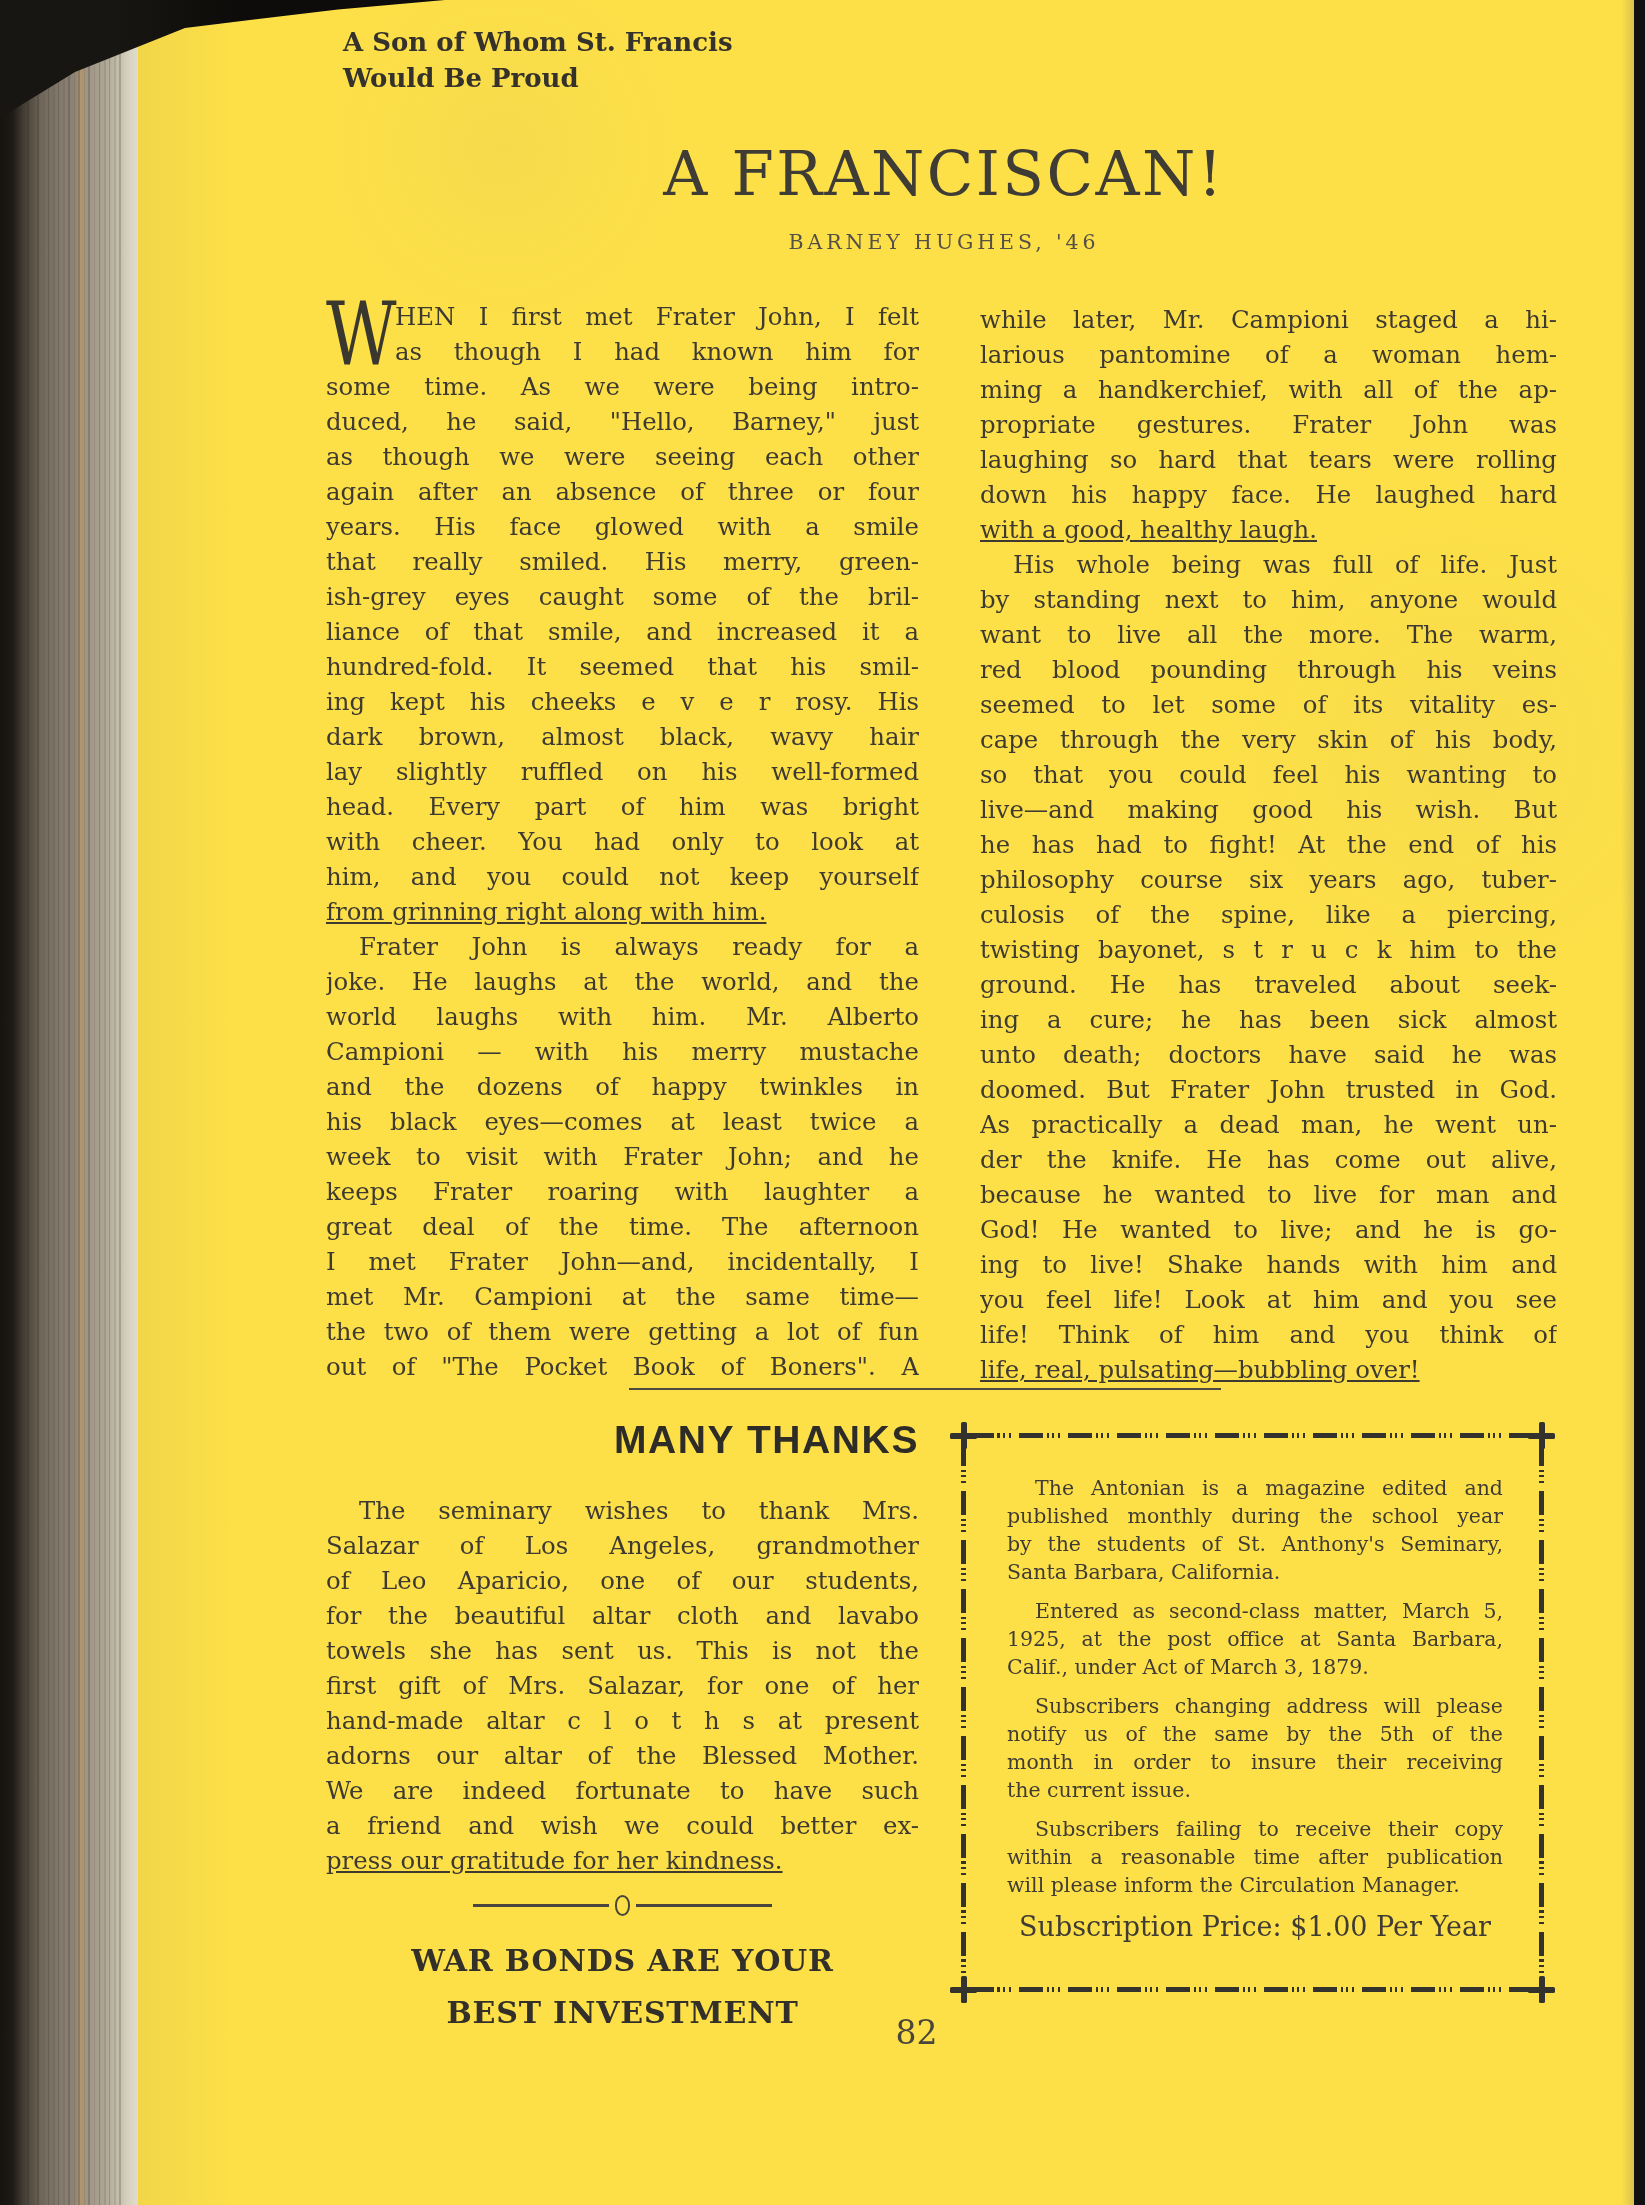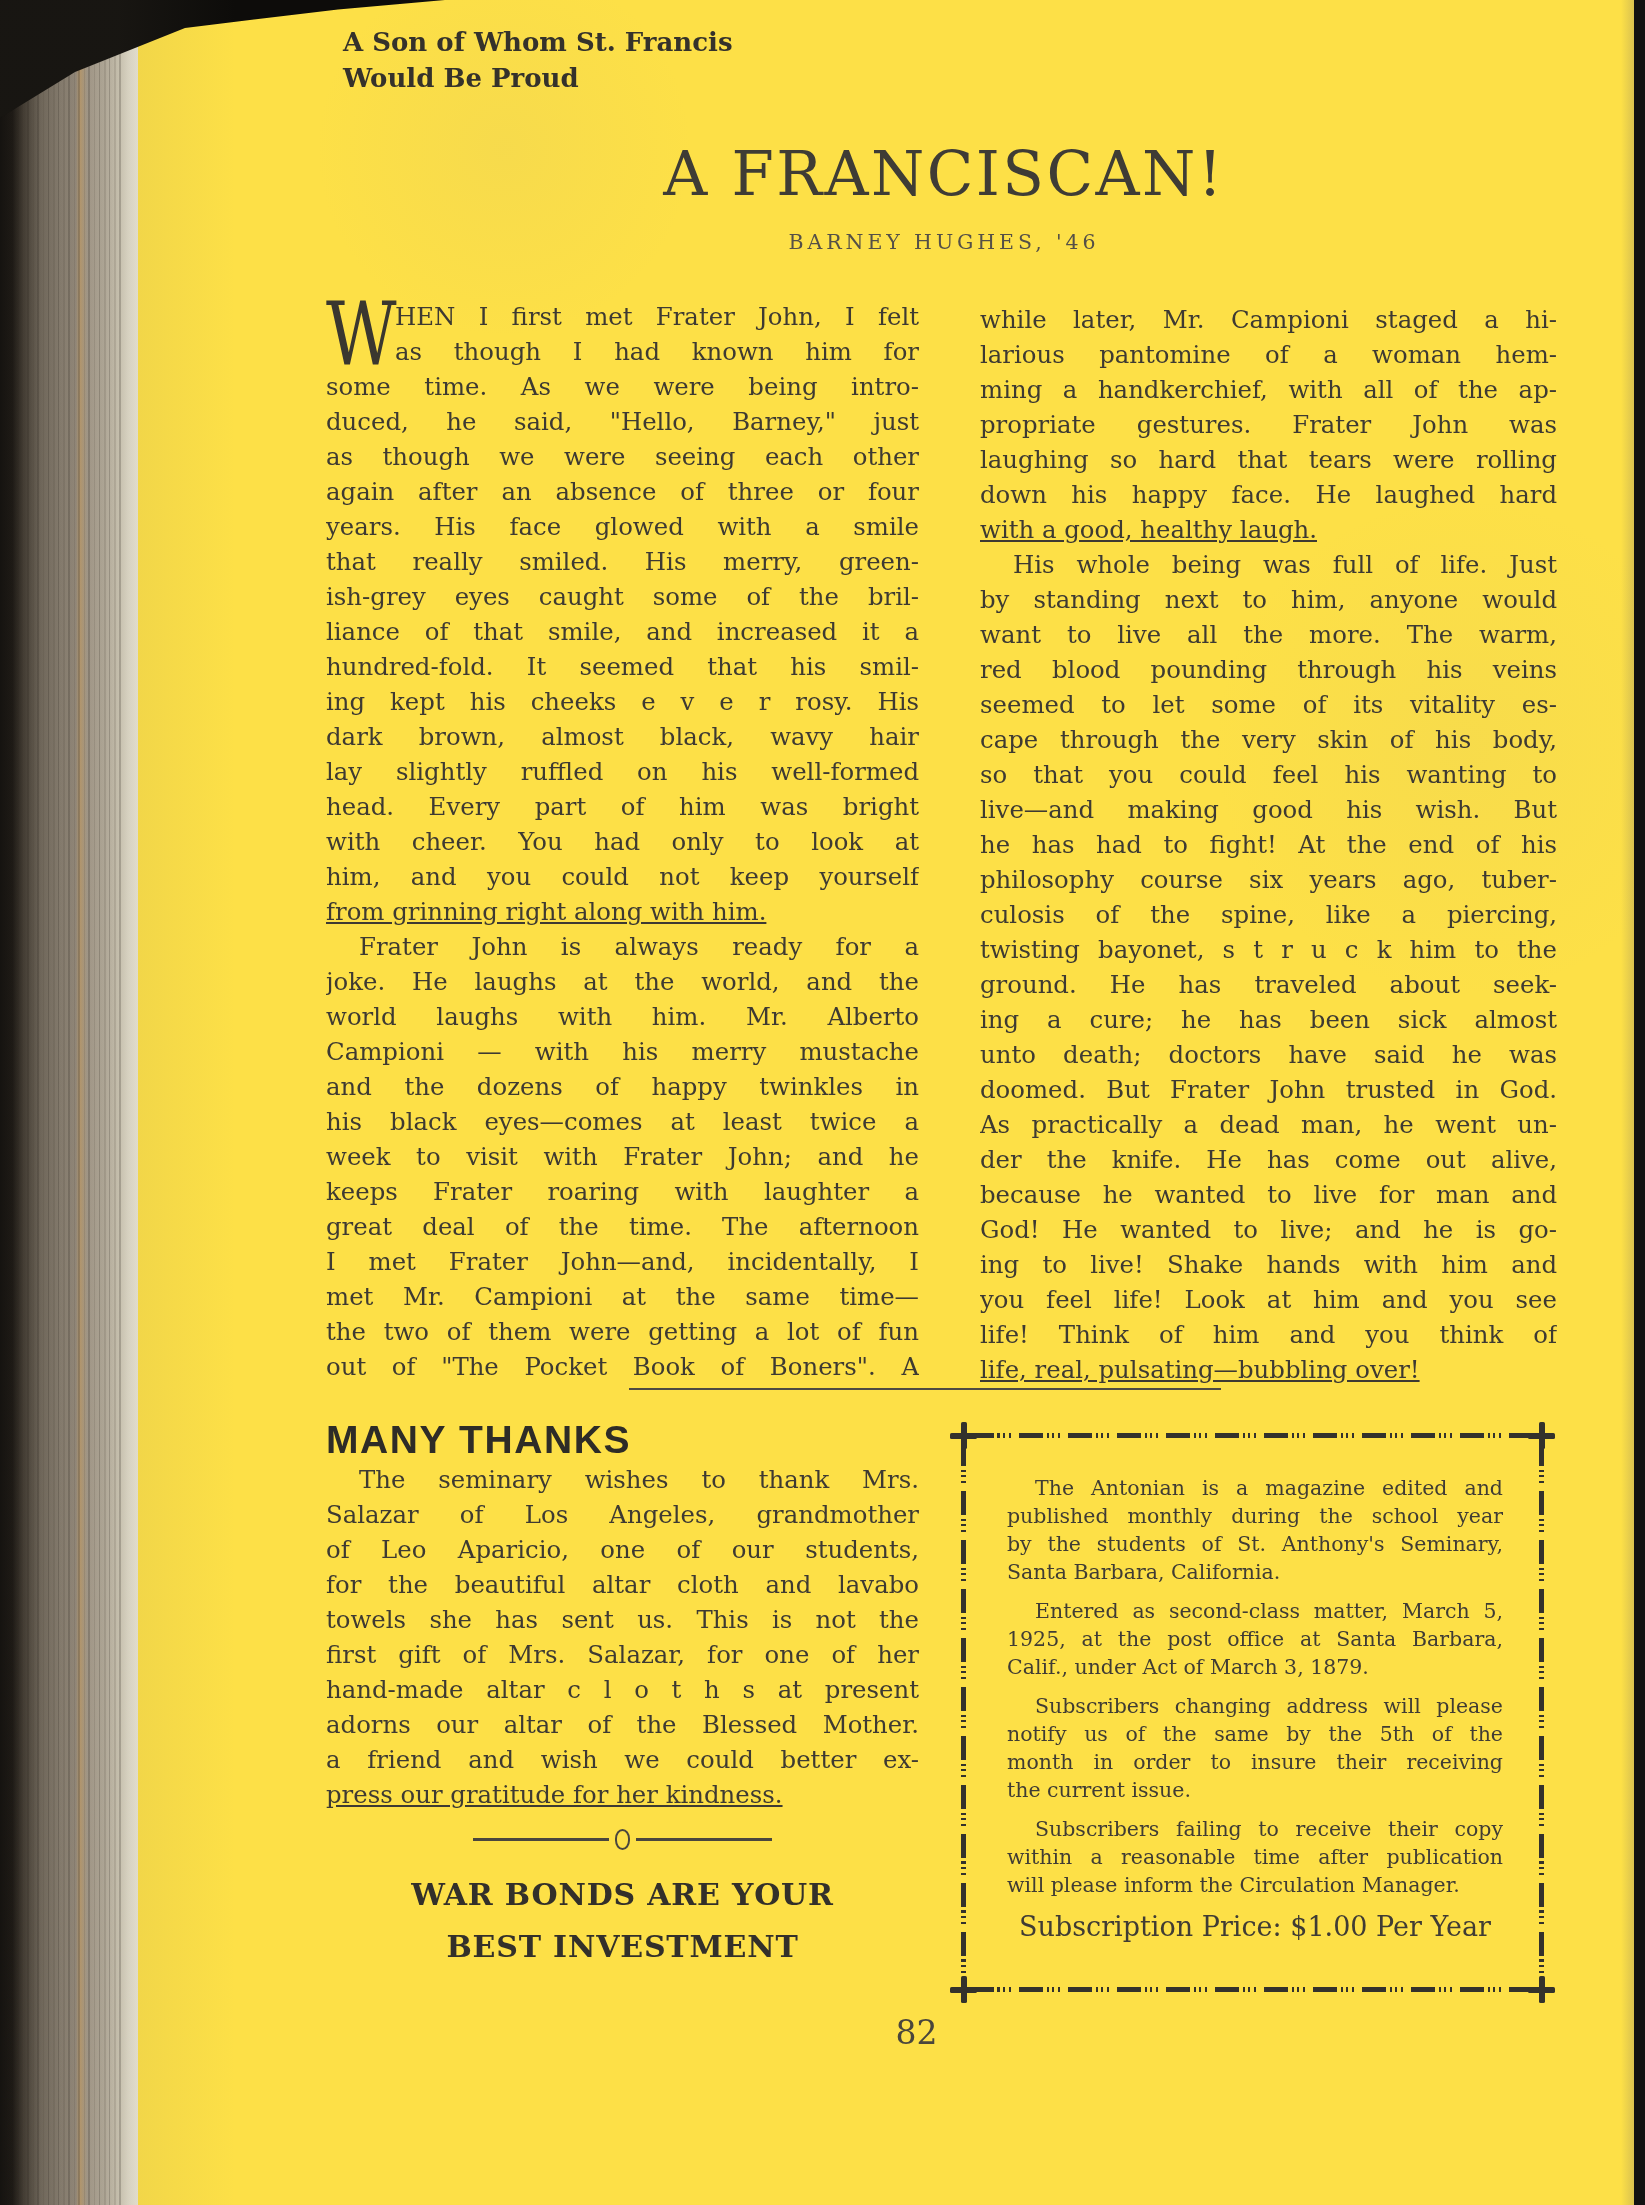--- a/index.html
+++ b/index.html
@@ -33,21 +33,21 @@
   .col2{left:980px;top:302px;width:577px;}
   .ln{text-align:justify;text-align-last:justify;max-height:35px;overflow:hidden;}
   .para.endleft [data-bind-lines] .ln:last-child{text-align-last:left;text-decoration:underline;}
   .para.indent [data-bind-lines] .ln:first-child{text-indent:33px;}
   .dropcap{float:left;width:69px;height:69px;font-size:88px;line-height:72px;
            transform:scaleX(0.78);transform-origin:0 0;color:#3a372f;}
   .mid-rule{position:absolute;left:629px;top:1388px;width:592px;height:2.4px;background:#4e4a42;}
   
   .thanks{position:absolute;left:326px;top:1418px;width:593px;}
   .thanks-h{font-family:"Liberation Sans", sans-serif;font-weight:700;font-size:39px;
-            letter-spacing:1.6px;text-align:left;color:#2e2c27;}
+            letter-spacing:1.6px;text-align:right;color:#2e2c27;margin-bottom:31px;}
   .thanks-body{font-size:24.4px;line-height:35px;}
   .thanks-body .ln{max-height:35px;}
   .divider{display:flex;align-items:center;justify-content:center;width:299px;margin:17.3px auto 19px auto;}
   .divider .bar{height:2.4px;background:#4a463e;flex:1;}
   .divider .circ{width:11.8px;height:16.5px;border:2.4px solid #4a463e;border-radius:50%;margin:0 5.5px;}
   .warbonds{font-weight:700;font-size:30px;line-height:52px;text-align:center;
             letter-spacing:0.8px;color:#33302a;}
   
   .notice{position:absolute;left:961px;top:1433px;width:583px;height:559px;}
   .bx-edge-h{position:absolute;height:4.7px;left:9.4px;right:9.4px;
@@ -183,20 +183,21 @@
     <div class="thanks-body para indent endleft">
       <div data-bind-lines="thanks.para_lines">
           <div class="ln">The seminary wishes to thank Mrs.</div>
           <div class="ln">Salazar of Los Angeles, grandmother</div>
           <div class="ln">of Leo Aparicio, one of our students,</div>
           <div class="ln">for the beautiful altar cloth and lavabo</div>
           <div class="ln">towels she has sent us.  This is not the</div>
           <div class="ln">first gift of Mrs. Salazar, for one of her</div>
           <div class="ln">hand-made altar c l o t h s at present</div>
           <div class="ln">adorns our altar of the Blessed Mother.</div>
+          <div class="ln">We are indeed fortunate to have such</div>
           <div class="ln">a friend and wish we could better ex-</div>
           <div class="ln">press our gratitude for her kindness.</div>
         </div>
     </div>
     <div class="divider">
       <span class="bar"></span>
       <span class="circ"></span>
       <span class="bar"></span>
     </div>
     <div class="warbonds">

